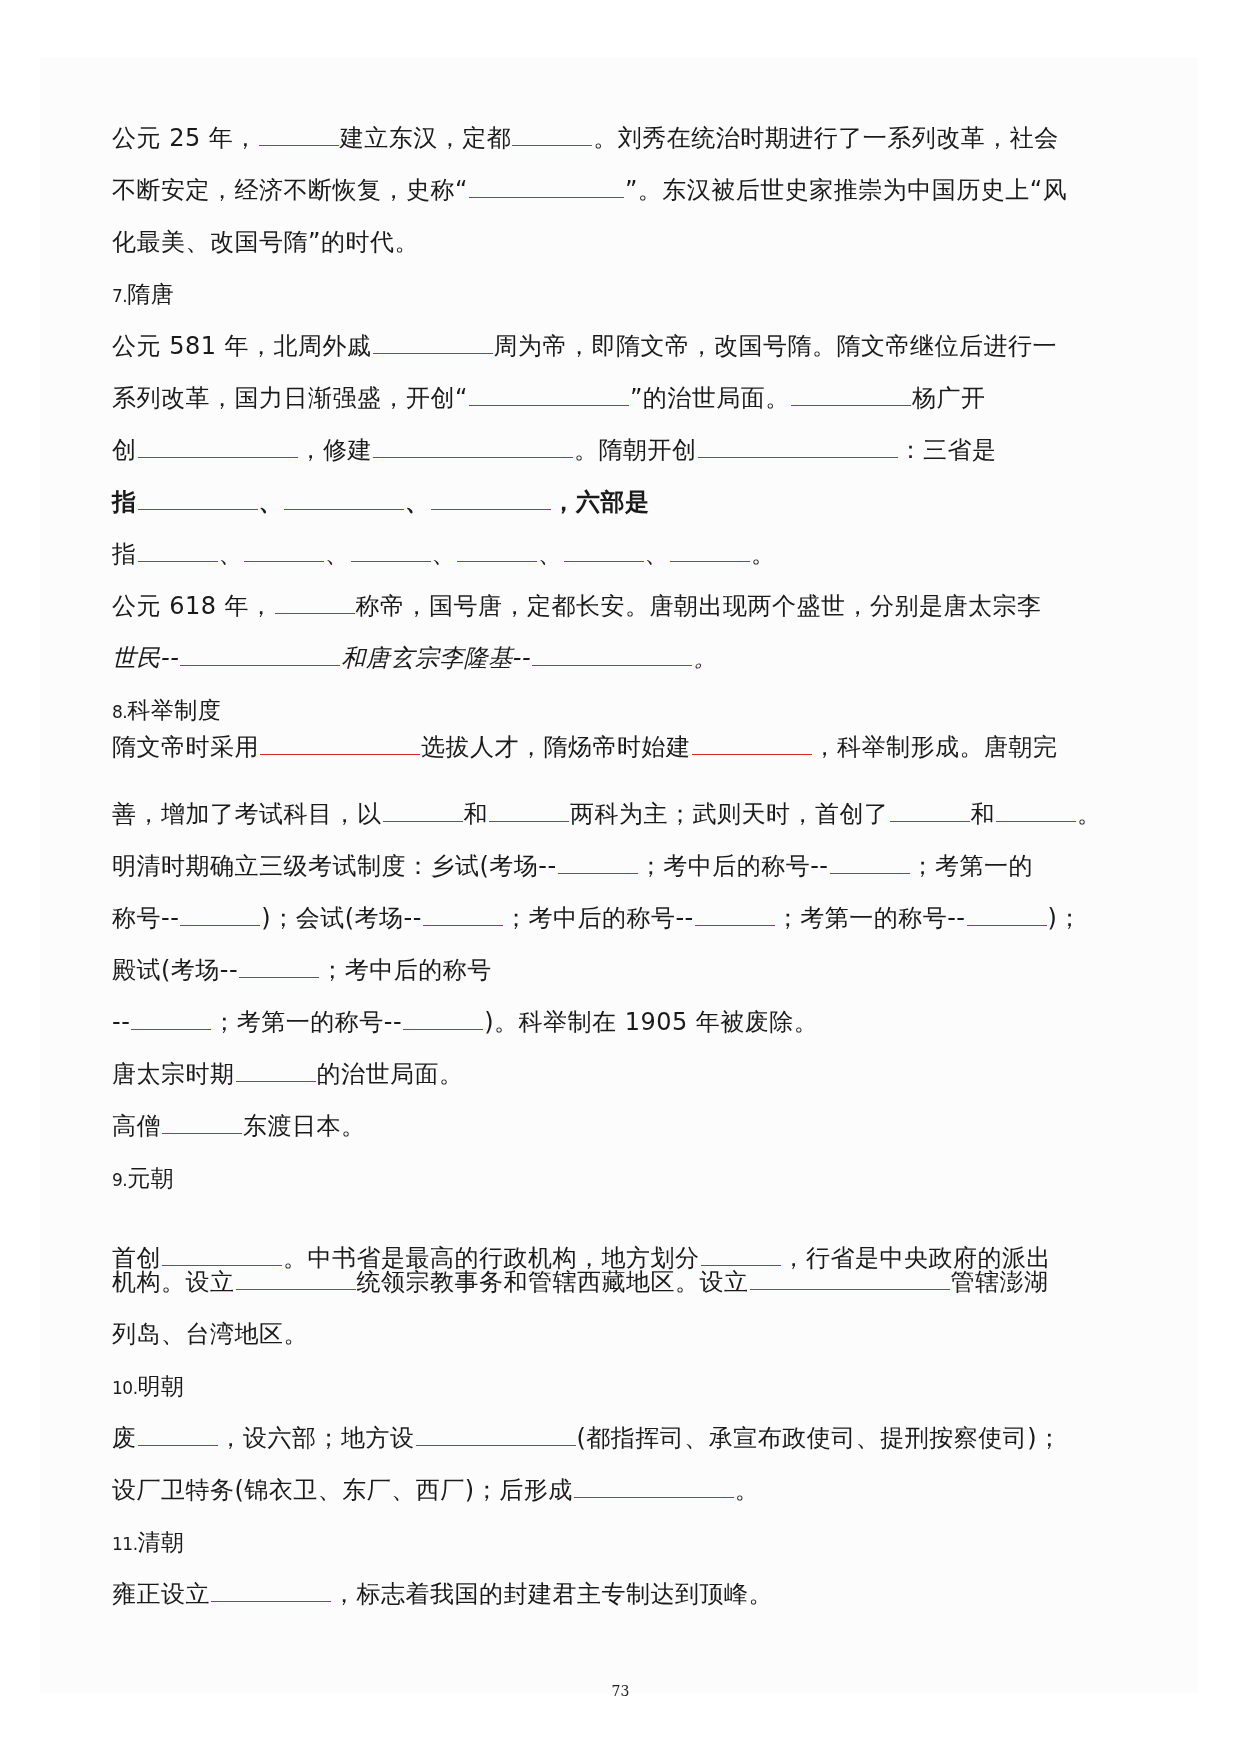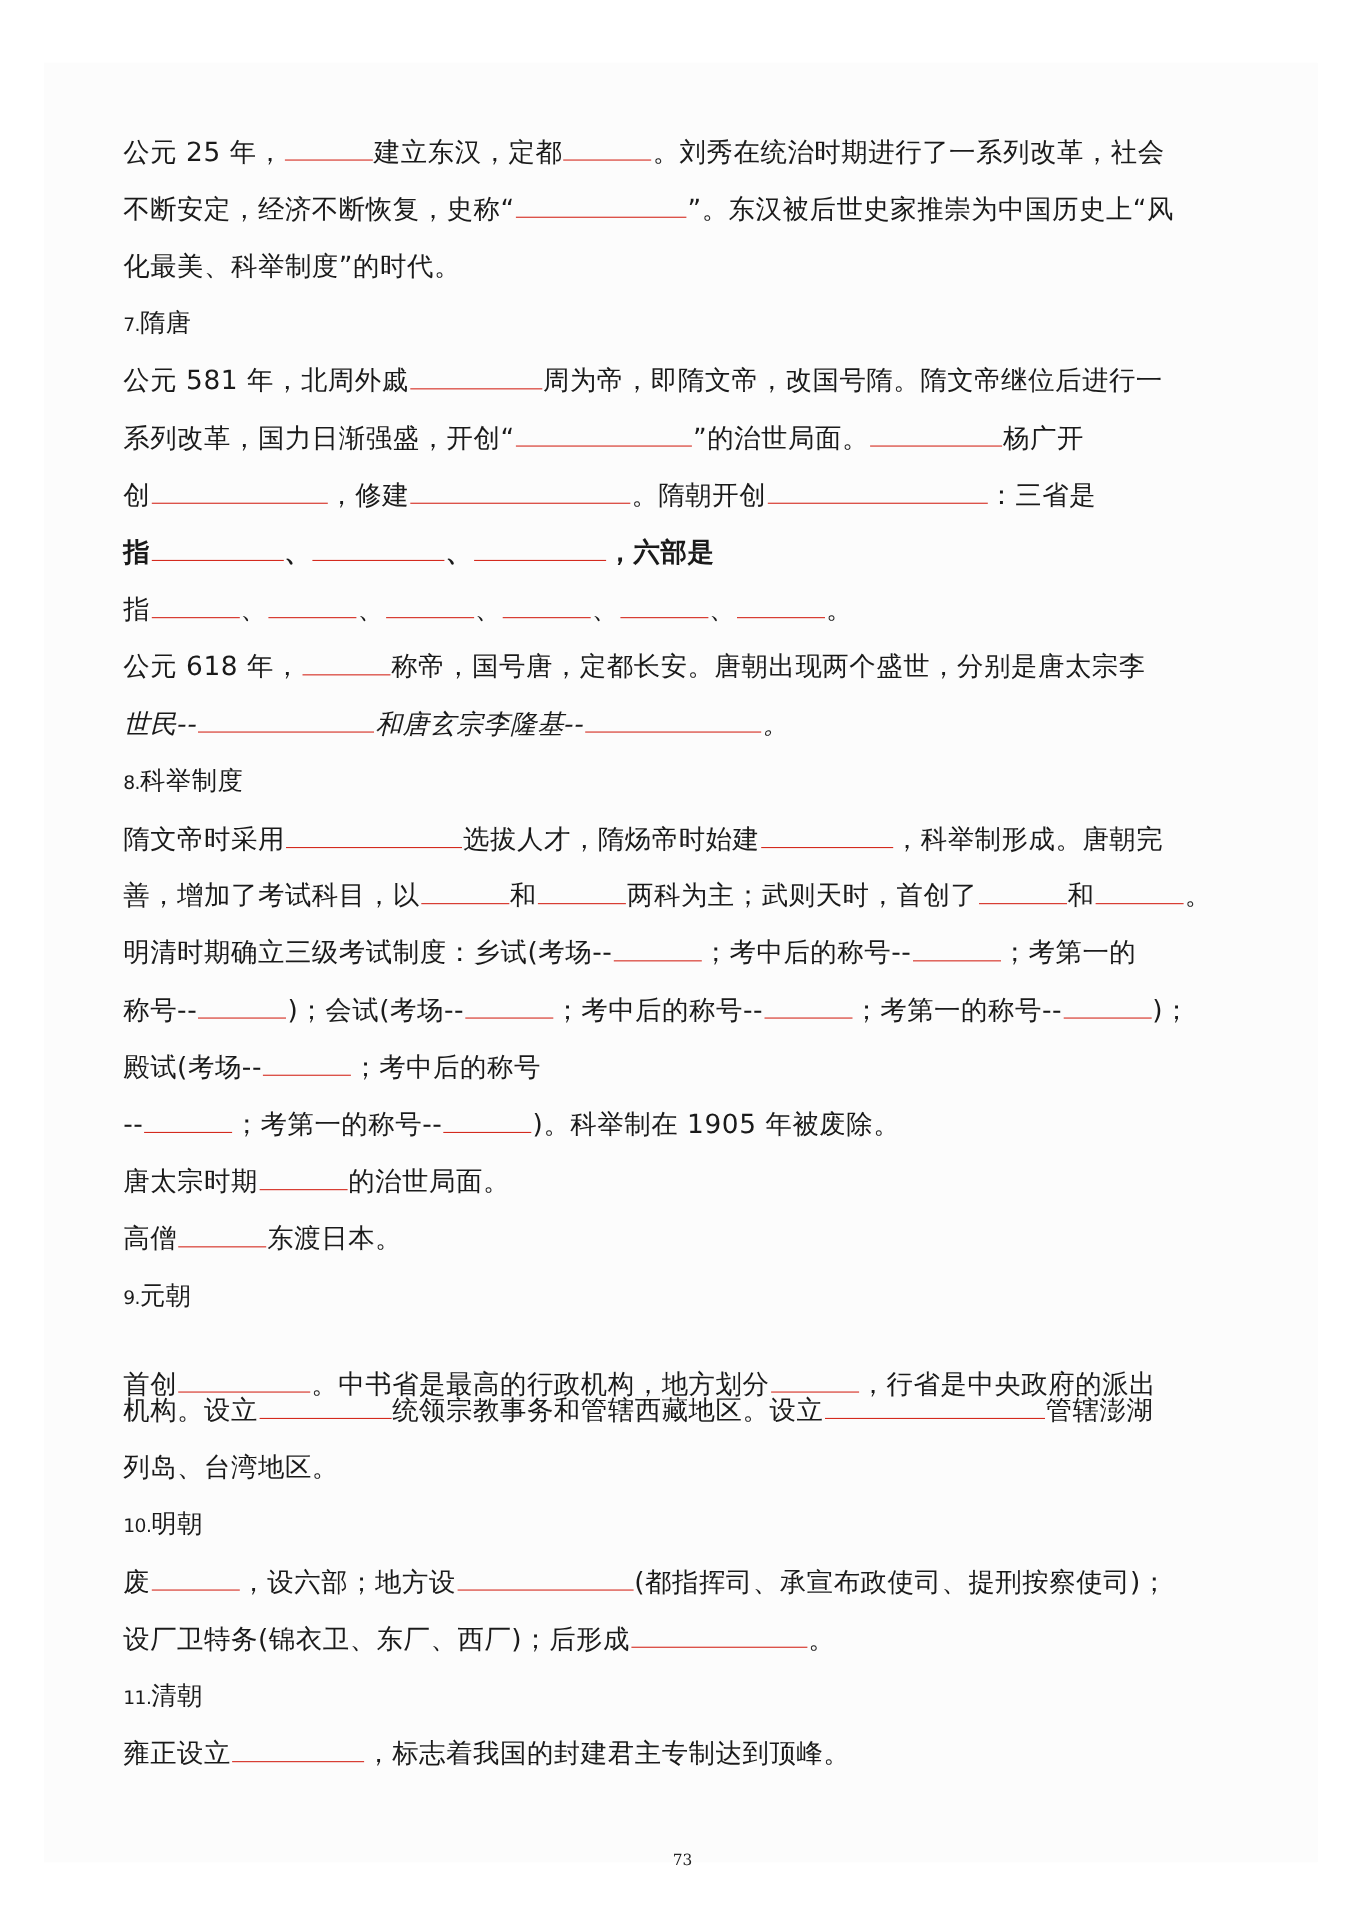--- a/index.html
+++ b/index.html
@@ -63,31 +63,31 @@
       color: #222;
     }
   </style>
 </head>
 <body>
 
 <div class="page"></div>
 <div class="content" id="content">
     <div class="line" style="top: 0px;"><span>公元 25 年，</span><span class="blank" style="width: 80px; border-bottom-color: rgb(212, 42, 30);"></span><span>建立东汉，定都</span><span class="blank" style="width: 80px; border-bottom-color: rgb(212, 42, 30);"></span><span>。刘秀在统治时期进行了一系列改革，社会</span></div>
     <div class="line" style="top: 52px;"><span>不断安定，经济不断恢复，史称“</span><span class="blank" style="width: 155px; border-bottom-color: rgb(212, 42, 30);"></span><span>”。东汉被后世史家推崇为中国历史上“风</span></div>
-    <div class="line" style="top: 104px;"><span>化最美、科举制度”的时代。</span></div>
+    <div class="line" style="top: 104px;"><span>化最美、改国号隋”的时代。</span></div>
     <div class="line heading" style="top: 156px;"><span class="num">7.</span><span>隋唐</span></div>
     <div class="line" style="top: 208px;"><span>公元 581 年，北周外戚</span><span class="blank" style="width: 120px; border-bottom-color: rgb(212, 42, 30);"></span><span>周为帝，即隋文帝，改国号隋。隋文帝继位后进行一</span></div>
     <div class="line" style="top: 260px;"><span>系列改革，国力日渐强盛，开创“</span><span class="blank" style="width: 160px; border-bottom-color: rgb(212, 42, 30);"></span><span>”的治世局面。</span><span class="blank" style="width: 120px; border-bottom-color: rgb(212, 42, 30);"></span><span>杨广开</span></div>
     <div class="line" style="top: 312px;"><span>创</span><span class="blank" style="width: 160px; border-bottom-color: rgb(212, 42, 30);"></span><span>，修建</span><span class="blank" style="width: 200px; border-bottom-color: rgb(212, 42, 30);"></span><span>。隋朝开创</span><span class="blank" style="width: 200px; border-bottom-color: rgb(212, 42, 30);"></span><span>：三省是</span></div>
     <div class="line" style="top: 364px; font-weight: bold;"><span>指</span><span class="blank" style="width: 120px; border-bottom-color: rgb(212, 42, 30);"></span><span>、</span><span class="blank" style="width: 120px; border-bottom-color: rgb(212, 42, 30);"></span><span>、</span><span class="blank" style="width: 120px; border-bottom-color: rgb(212, 42, 30);"></span><span>，六部是</span></div>
     <div class="line" style="top: 416px;"><span>指</span><span class="blank" style="width: 80px; border-bottom-color: rgb(212, 42, 30);"></span><span>、</span><span class="blank" style="width: 80px; border-bottom-color: rgb(212, 42, 30);"></span><span>、</span><span class="blank" style="width: 80px; border-bottom-color: rgb(212, 42, 30);"></span><span>、</span><span class="blank" style="width: 80px; border-bottom-color: rgb(212, 42, 30);"></span><span>、</span><span class="blank" style="width: 80px; border-bottom-color: rgb(212, 42, 30);"></span><span>、</span><span class="blank" style="width: 80px; border-bottom-color: rgb(212, 42, 30);"></span><span>。</span></div>
     <div class="line" style="top: 468px;"><span>公元 618 年，</span><span class="blank" style="width: 80px; border-bottom-color: rgb(212, 42, 30);"></span><span>称帝，国号唐，定都长安。唐朝出现两个盛世，分别是唐太宗李</span></div>
     <div class="line" style="top: 520px; font-style: italic;"><span>世民--</span><span class="blank" style="width: 160px; border-bottom-color: rgb(212, 42, 30);"></span><span>和唐玄宗李隆基--</span><span class="blank" style="width: 160px; border-bottom-color: rgb(212, 42, 30);"></span><span>。</span></div>
     <div class="line heading" style="top: 572px;"><span class="num">8.</span><span>科举制度</span></div>
-    <div class="line" style="top: 625px;"><span>隋文帝时采用</span><span class="blank" style="width: 160px; border-bottom-color: rgb(212, 42, 30);"></span><span>选拔人才，隋炀帝时始建</span><span class="blank" style="width: 120px; border-bottom-color: rgb(212, 42, 30);"></span><span>，科举制形成。唐朝完</span></div>
+    <div class="line" style="top: 609px;"><span>隋文帝时采用</span><span class="blank" style="width: 160px; border-bottom-color: rgb(212, 42, 30);"></span><span>选拔人才，隋炀帝时始建</span><span class="blank" style="width: 120px; border-bottom-color: rgb(212, 42, 30);"></span><span>，科举制形成。唐朝完</span></div>
     <div class="line" style="top: 676px;"><span>善，增加了考试科目，以</span><span class="blank" style="width: 80px; border-bottom-color: rgb(212, 42, 30);"></span><span>和</span><span class="blank" style="width: 80px; border-bottom-color: rgb(212, 42, 30);"></span><span>两科为主；武则天时，首创了</span><span class="blank" style="width: 80px; border-bottom-color: rgb(212, 42, 30);"></span><span>和</span><span class="blank" style="width: 80px; border-bottom-color: rgb(212, 42, 30);"></span><span>。</span></div>
     <div class="line" style="top: 728px;"><span>明清时期确立三级考试制度：乡试(考场--</span><span class="blank" style="width: 80px; border-bottom-color: rgb(212, 42, 30);"></span><span>；考中后的称号--</span><span class="blank" style="width: 80px; border-bottom-color: rgb(212, 42, 30);"></span><span>；考第一的</span></div>
     <div class="line" style="top: 780px;"><span>称号--</span><span class="blank" style="width: 80px; border-bottom-color: rgb(212, 42, 30);"></span><span>)；会试(考场--</span><span class="blank" style="width: 80px; border-bottom-color: rgb(212, 42, 30);"></span><span>；考中后的称号--</span><span class="blank" style="width: 80px; border-bottom-color: rgb(212, 42, 30);"></span><span>；考第一的称号--</span><span class="blank" style="width: 80px; border-bottom-color: rgb(212, 42, 30);"></span><span>)；</span></div>
     <div class="line" style="top: 832px;"><span>殿试(考场--</span><span class="blank" style="width: 80px; border-bottom-color: rgb(212, 42, 30);"></span><span>；考中后的称号</span></div>
     <div class="line" style="top: 884px;"><span>--</span><span class="blank" style="width: 80px; border-bottom-color: rgb(212, 42, 30);"></span><span>；考第一的称号--</span><span class="blank" style="width: 80px; border-bottom-color: rgb(212, 42, 30);"></span><span>)。科举制在 1905 年被废除。</span></div>
     <div class="line" style="top: 936px;"><span>唐太宗时期</span><span class="blank" style="width: 80px; border-bottom-color: rgb(212, 42, 30);"></span><span>的治世局面。</span></div>
     <div class="line" style="top: 988px;"><span>高僧</span><span class="blank" style="width: 80px; border-bottom-color: rgb(212, 42, 30);"></span><span>东渡日本。</span></div>
     <div class="line heading" style="top: 1040px;"><span class="num">9.</span><span>元朝</span></div>
     <div class="line" style="top: 1092px; margin-top: 28px;"><span>首创</span><span class="blank" style="width: 120px; border-bottom-color: rgb(212, 42, 30);"></span><span>。中书省是最高的行政机构，地方划分</span><span class="blank" style="width: 80px; border-bottom-color: rgb(212, 42, 30);"></span><span>，行省是中央政府的派出</span></div>
     <div class="line" style="top: 1144px;"><span>机构。设立</span><span class="blank" style="width: 120px; border-bottom-color: rgb(212, 42, 30);"></span><span>统领宗教事务和管辖西藏地区。设立</span><span class="blank" style="width: 200px; border-bottom-color: rgb(212, 42, 30);"></span><span>管辖澎湖</span></div>

